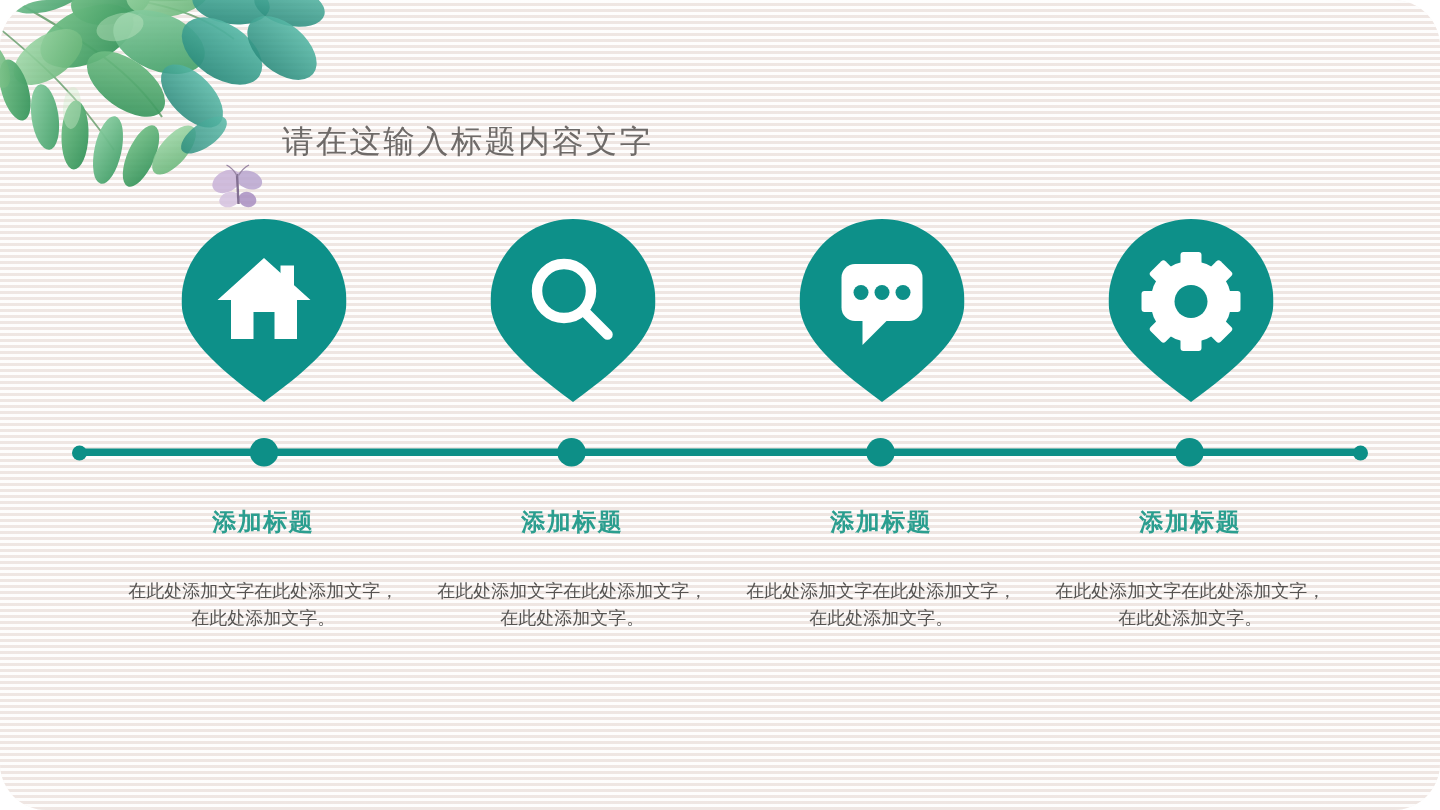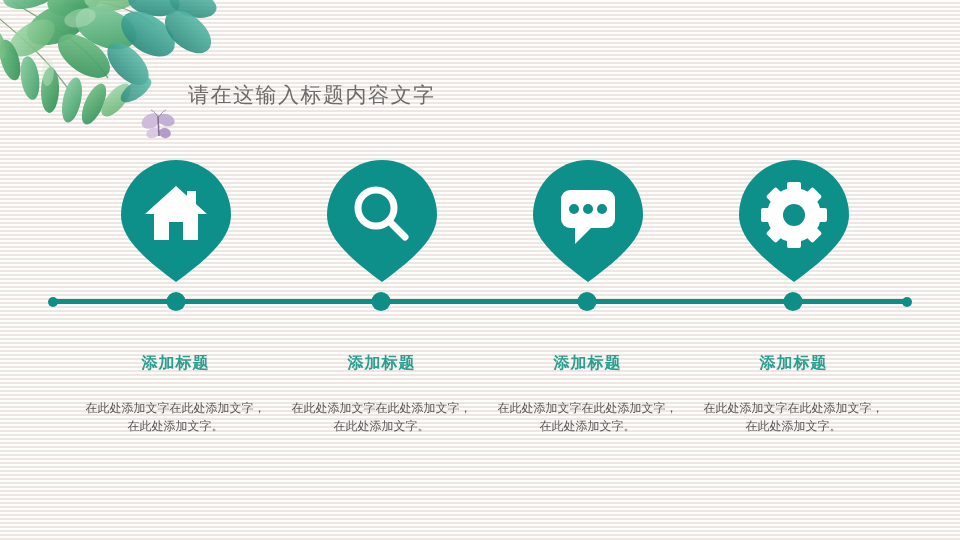--- a/index.html
+++ b/index.html
@@ -12,20 +12,21 @@
     overflow: hidden;
     font-family: "Liberation Sans", "DejaVu Sans", sans-serif;
   }
 
   #slide {
     position: relative;
     width: 960px;
     height: 540px;
     background-color: #f7f2f0;
     overflow: hidden;
+    border-radius: 31px;
   }
 
   
   #texture {
     position: absolute;
     inset: 0;
     background-image: repeating-linear-gradient(
       to bottom,
       rgba(255,255,255,0.85) 0px,
       rgba(255,255,255,0.85) 2px,
@@ -95,21 +96,21 @@
     width: 19px;
     height: 19px;
     border-radius: 50%;
     background: #0d8f87;
     transform: translateX(-50%);
   }
 
   
   .col {
     position: absolute;
-    top: 160px;
+    top: 146px;
     width: 205px;
     text-align: center;
   }
   .pin-wrap {
     position: relative;
     width: 110px;
     height: 122px;
     margin: 0 auto;
   }
   .pin-svg { display: block; }

